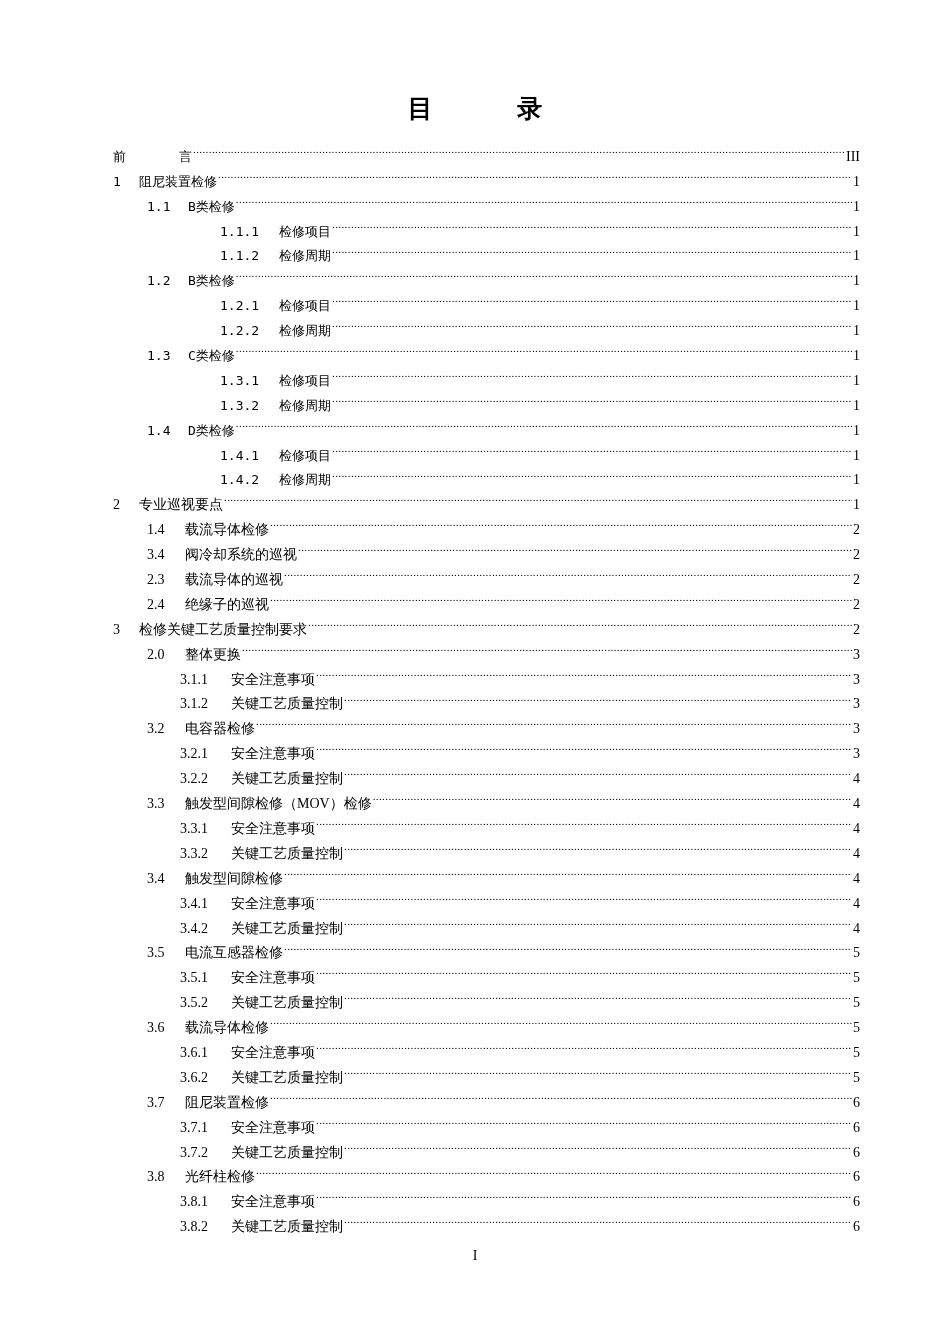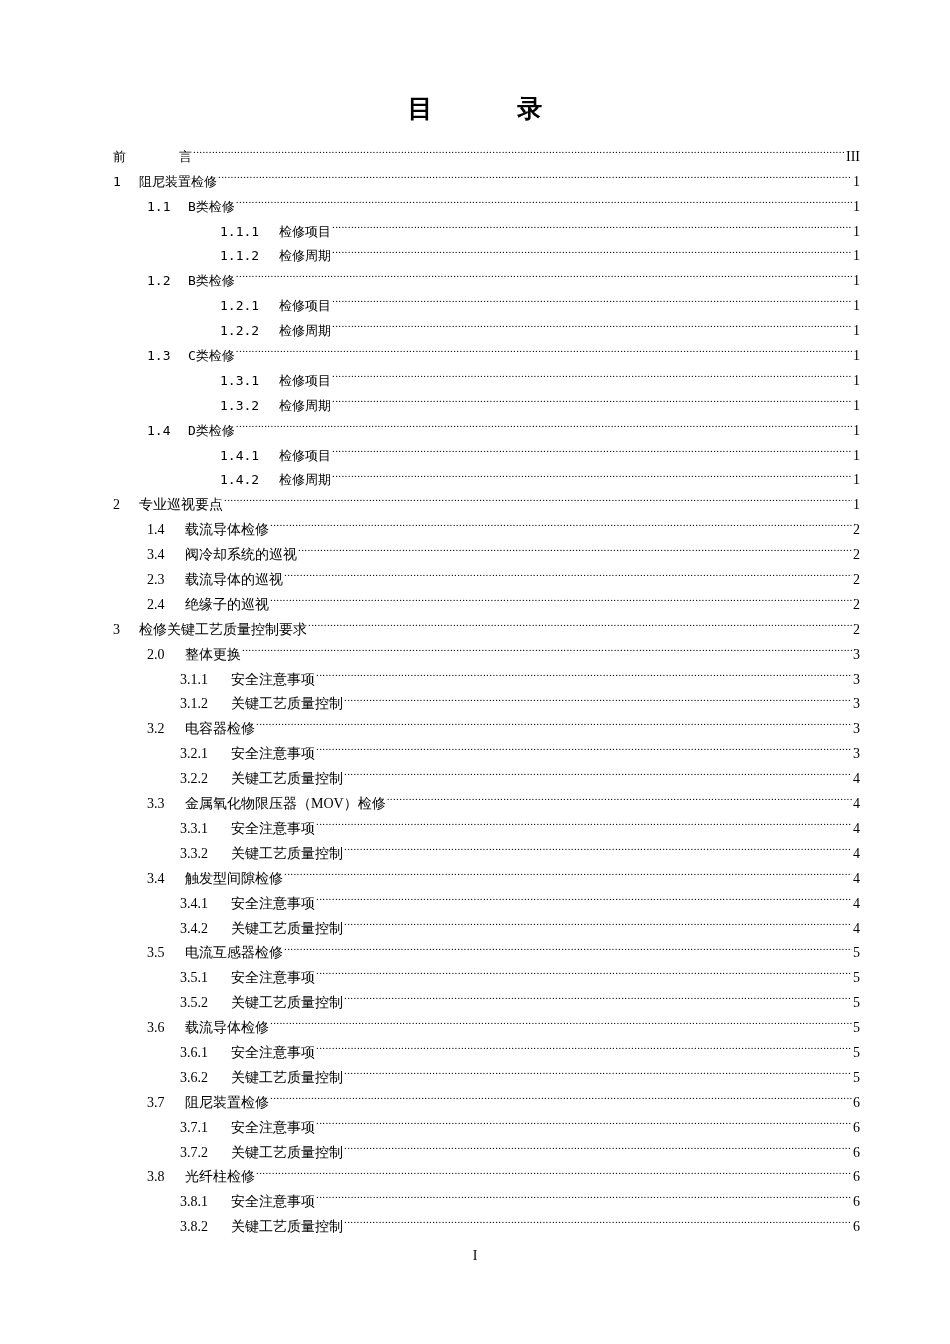--- a/index.html
+++ b/index.html
@@ -184,21 +184,21 @@
     <span class="page">3</span>
   </div>
     <div class="row l3">
     <span class="num">3.2.2</span>
     <span class="txt">关键工艺质量控制</span>
     <span class="dots"></span>
     <span class="page">4</span>
   </div>
     <div class="row l2">
     <span class="num">3.3</span>
-    <span class="txt">金属氧化物限压器（MOV）检修</span>
+    <span class="txt">触发型间隙检修（MOV）检修</span>
     <span class="dots"></span>
     <span class="page">4</span>
   </div>
     <div class="row l3">
     <span class="num">3.3.1</span>
     <span class="txt">安全注意事项</span>
     <span class="dots"></span>
     <span class="page">4</span>
   </div>
     <div class="row l3">

